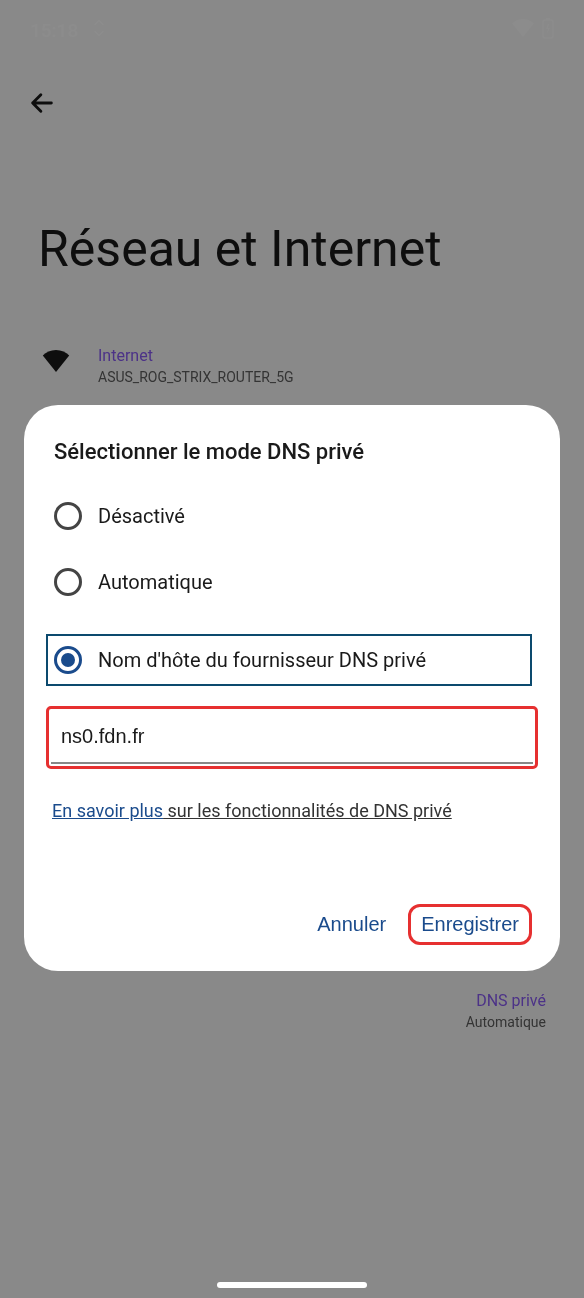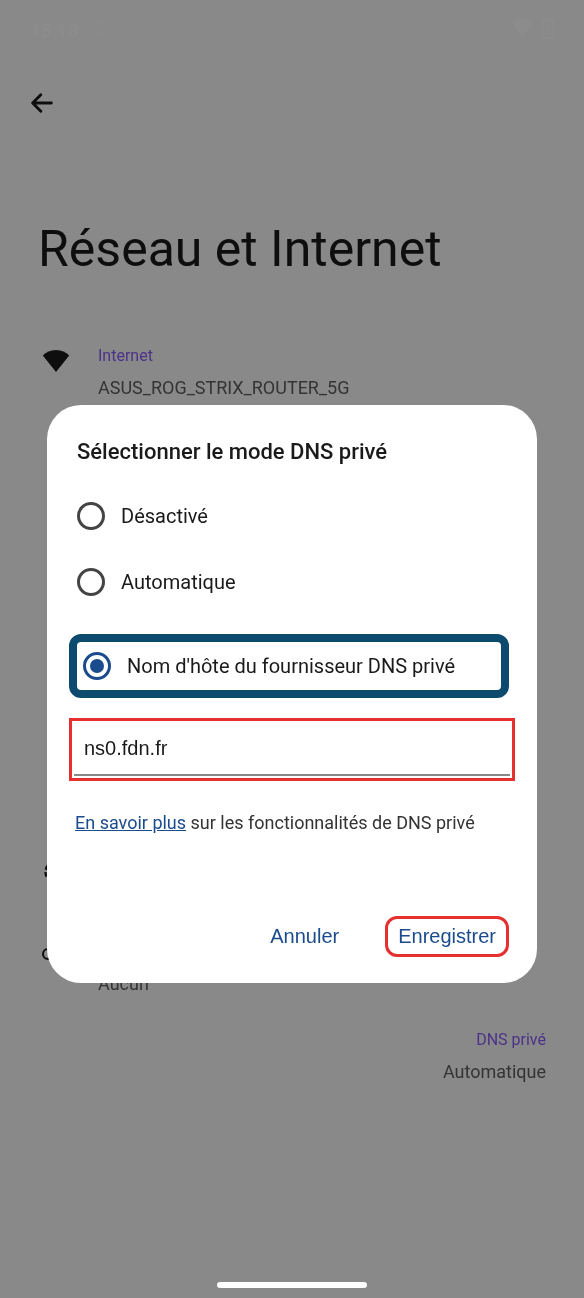--- a/index.html
+++ b/index.html
@@ -63,58 +63,58 @@
     }
     .settings-text {
       flex: 1;
     }
     .item-title {
       font-size: 16px;
       color: #8b5cf6;
       font-weight: 400;
     }
     .item-sub {
-      font-size: 18px;
+      font-size: 14px;
       color: #5f5f5f;
-      margin-top: 12px;
+      margin-top: 4px;
     }
     .scrim {
       position: absolute;
       top: 0; left: 0; right: 0; bottom: 0;
       background: rgba(0,0,0,0.45);
       z-index: 10;
     }
     .dialog {
       position: absolute;
       left: 50%;
       top: 405px;
       transform: translateX(-50%);
-      width: 490px;
+      width: 536px;
       background: #fff;
       border-radius: 34px;
       z-index: 20;
       padding: 34px 28px 26px;
     }
     .dialog-title {
       font-size: 22px;
       font-weight: 500;
       color: #1a1a1a;
       margin-bottom: 38px;
       padding-left: 2px;
     }
     .radio-option {
       display: flex;
       align-items: center;
       gap: 16px;
       margin-bottom: 38px;
       padding-left: 2px;
     }
     .radio-option.highlighted {
-      border: 8px solid #0c4a6e;
-      border-radius: 12px;
+      border: 2px solid #0c4a6e;
+      border-radius: 0;
       padding: 10px 6px;
       margin-left: -6px;
       margin-bottom: 20px;
     }
     .radio-circle {
       width: 28px;
       height: 28px;
       border-radius: 50%;
       border: 3px solid #444;
       position: relative;
@@ -132,49 +132,50 @@
       top: 50%;
       left: 50%;
       transform: translate(-50%, -50%);
     }
     .radio-label {
       font-size: 20px;
       color: #1a1a1a;
     }
     .dns-input-wrapper {
       border: 3px solid #e63030;
-      border-radius: 0;
+      border-radius: 5px;
       padding: 2px;
       margin: 0 -6px 28px;
     }
     .dns-input {
       width: 100%;
       border: none;
       border-bottom: 2px solid #888;
       padding: 14px 10px;
       font-size: 20px;
       color: #1a1a1a;
       background: transparent;
       outline: none;
     }
     .info-text {
       font-size: 18px;
       color: #333;
       line-height: 1.5;
       margin-bottom: 80px;
+      text-decoration: underline;
     }
     .info-link {
       color: #1a4b8c;
       text-decoration: underline;
     }
     .dialog-actions {
       display: flex;
       justify-content: flex-end;
       align-items: center;
-      gap: 36px;
+      gap: 12px;
     }
     .dialog-btn {
       font-size: 20px;
       font-weight: 500;
       color: #1a4b8c;
       background: none;
       border: none;
       cursor: pointer;
       padding: 6px 10px;
     }

